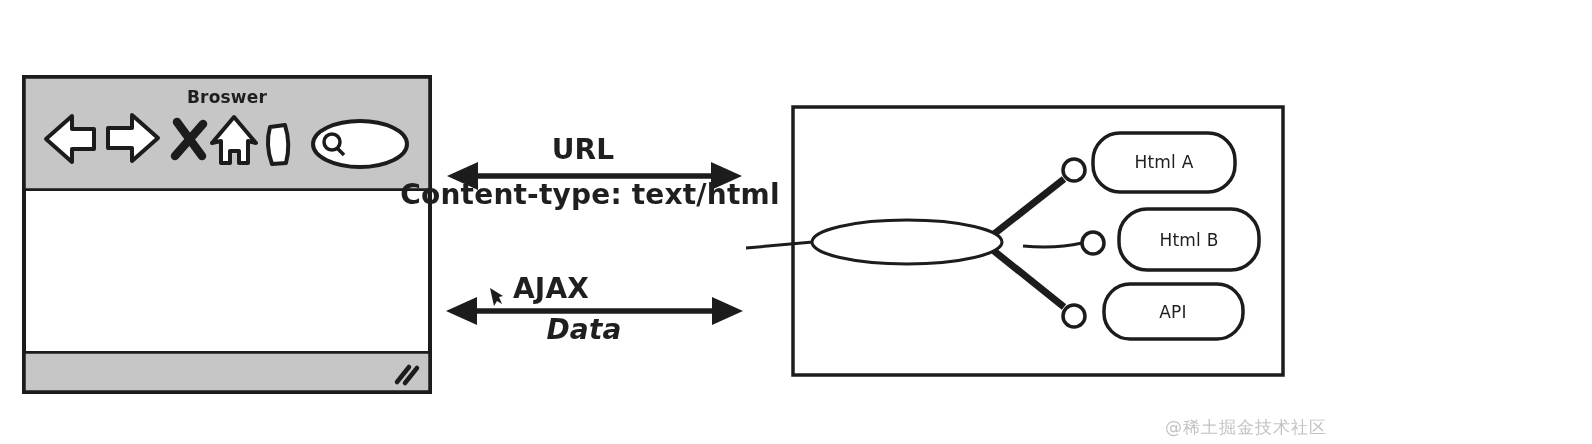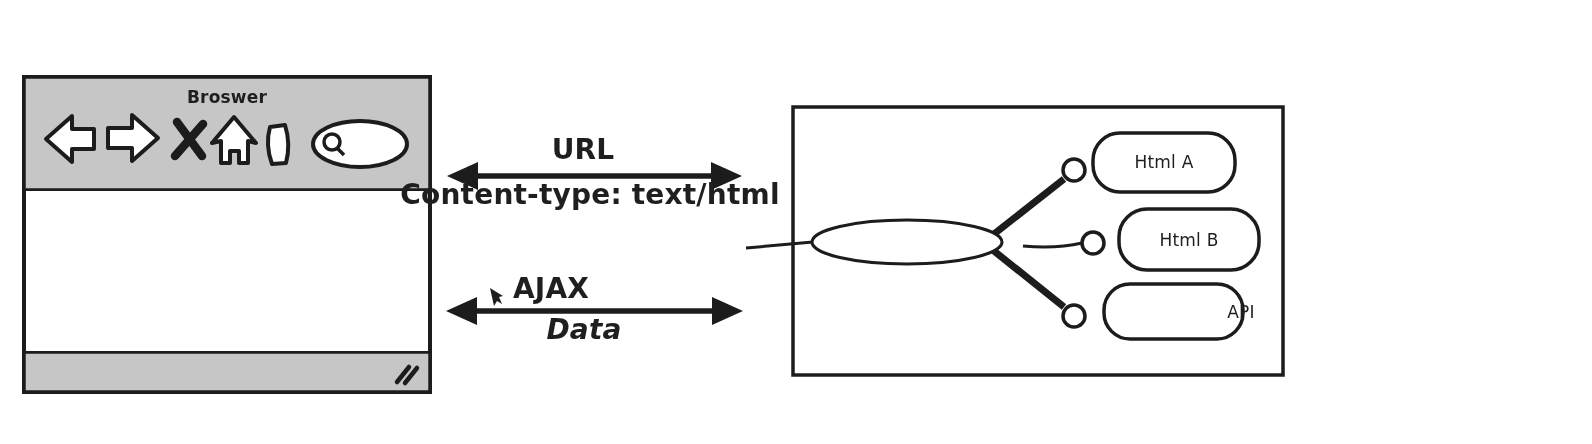--- a/index.html
+++ b/index.html
@@ -127,15 +127,16 @@
   <div class="lbl f20" style="left:583px; top:149px;">URL</div>
   <div class="lbl f20" style="left:590px; top:194px;text-align:center;">Content-type: text/html</div>
 
   <div class="lbl f20" style="left:551px; top:288px;">AJAX</div>
   <div class="lbl f20" style="left:584px; top:329px;font-style:italic;">Data</div>
 
 
 
   <div class="lbl f19" style="left:1164px; top:162px; font-weight:500;">Html A</div>
   <div class="lbl f19" style="left:1189px; top:240px; font-weight:500;">Html B</div>
-  <div class="lbl f19" style="left:1241px; top:312px; font-weight:500;text-align:right;">API</div>
+  <div class="lbl f19" style="left:1173px; top:312px; font-weight:500;text-align:right;">API</div>
 
+  <div class="watermark">@稀土掘金技术社区</div>
 </div>
 
 </body></html>

